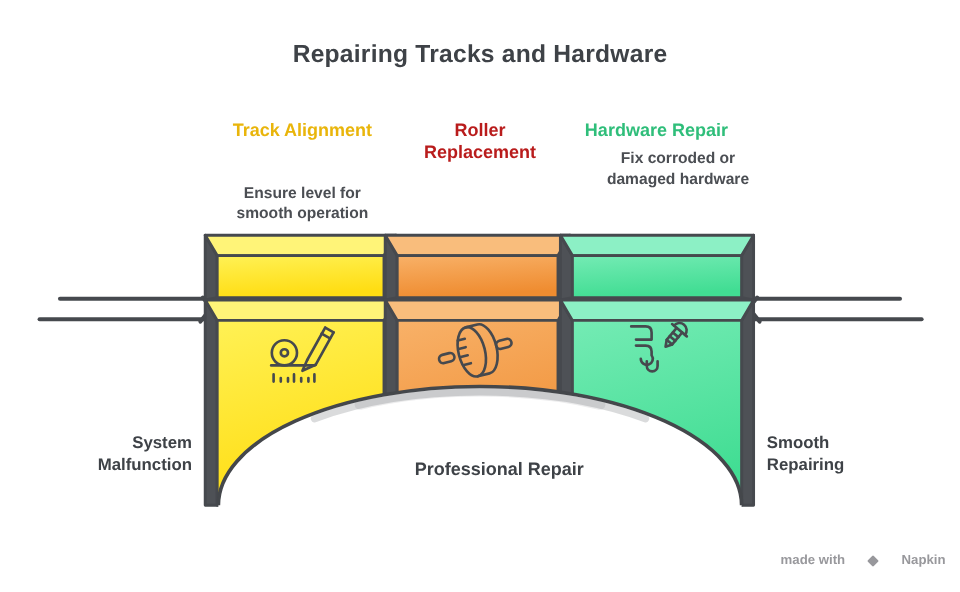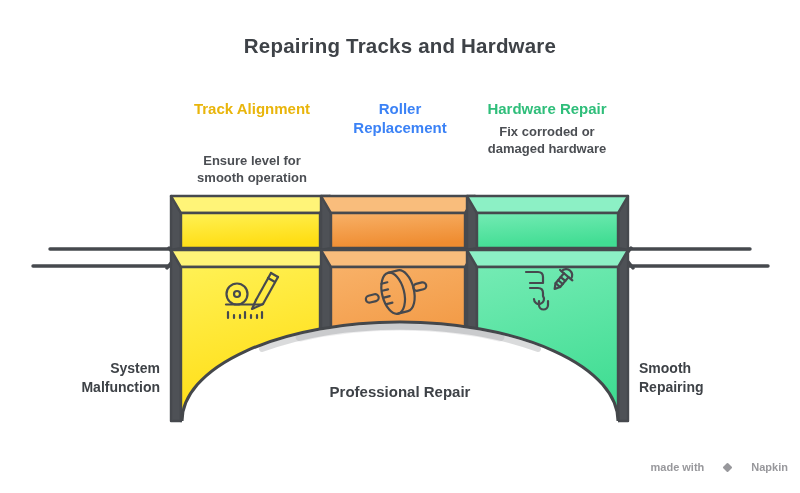--- a/index.html
+++ b/index.html
@@ -8,24 +8,24 @@
   #art{position:absolute;left:0;top:0;}
   .txt{position:absolute;}
   .title{top:34px;left:0;width:800px;text-align:center;font-size:20.5px;font-weight:700;color:#3E4247;letter-spacing:.2px;}
   .col-heading{font-size:15px;font-weight:700;text-align:center;line-height:1.25;}
   .col-desc{font-size:13px;font-weight:600;color:#4B4E53;text-align:center;line-height:1.32;}
   .h1{top:100px;left:182px;width:140px;}
   .h2{top:100px;left:340px;width:120px;}
   .h3{top:100px;left:477px;width:140px;}
   .d1{top:123px;left:187px;width:130px;margin-top:29px;}
   .d2{top:146px;left:322px;width:156px;}
-  .d3{top:123px;left:477px;width:140px;}
+  .d3{top:123px;left:495px;width:140px;}
   .b-label{font-size:14px;font-weight:600;color:#3E4247;line-height:1.35;margin-top:19px;}
   .bl-left{top:340px;left:40px;width:120px;text-align:right;}
-  .bl-center{top:363px;left:300px;width:200px;text-align:center;font-size:15px;}
+  .bl-center{top:363px;left:316px;width:200px;text-align:center;font-size:15px;}
   .bl-right{top:340px;left:639px;width:100px;text-align:left;}
   .watermark{top:461px;right:12px;display:flex;align-items:center;gap:20px;
              font-size:11px;font-weight:600;color:#98989C;}
   .wm-logo{display:inline-block;width:7px;height:7px;background:#98989C;transform:rotate(45deg);border-radius:1px;}
 </style>
 </head>
 <body>
 
 <div id="stage">
 
@@ -140,21 +140,21 @@
         </g>
       </g>
     </g>
   </svg>
 
   <div class="txt title">Repairing Tracks and Hardware</div>
 
   <div class="txt col-heading h1" style="color: rgb(233, 181, 11);">Track Alignment</div>
   <div class="txt col-desc d1">Ensure level for smooth operation</div>
 
-  <div class="txt col-heading h2" style="color: #3b82f6;">Roller Replacement</div>
+  <div class="txt col-heading h2" style="color: #b91c1c;">Roller Replacement</div>
 
   <div class="txt col-heading h3" style="color: rgb(47, 190, 122);">Hardware Repair</div>
   <div class="txt col-desc d3">Fix corroded or damaged hardware</div>
 
   <div class="txt b-label bl-left">System Malfunction</div>
   <div class="txt b-label bl-center">Professional Repair</div>
   <div class="txt b-label bl-right">Smooth Repairing</div>
 
   <div class="txt watermark">
     <span>made with</span>

